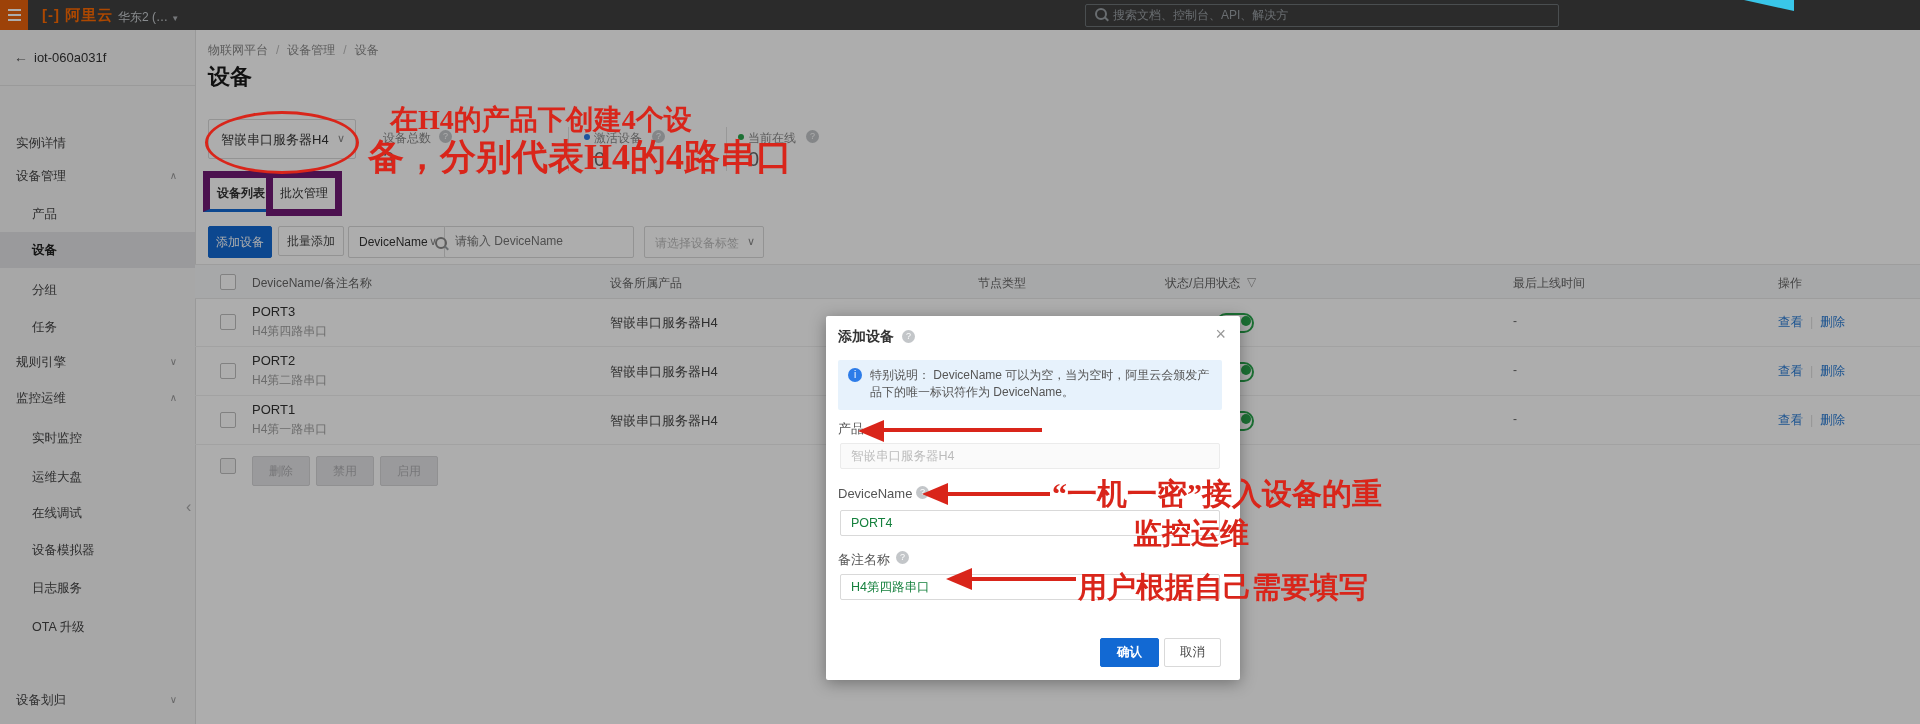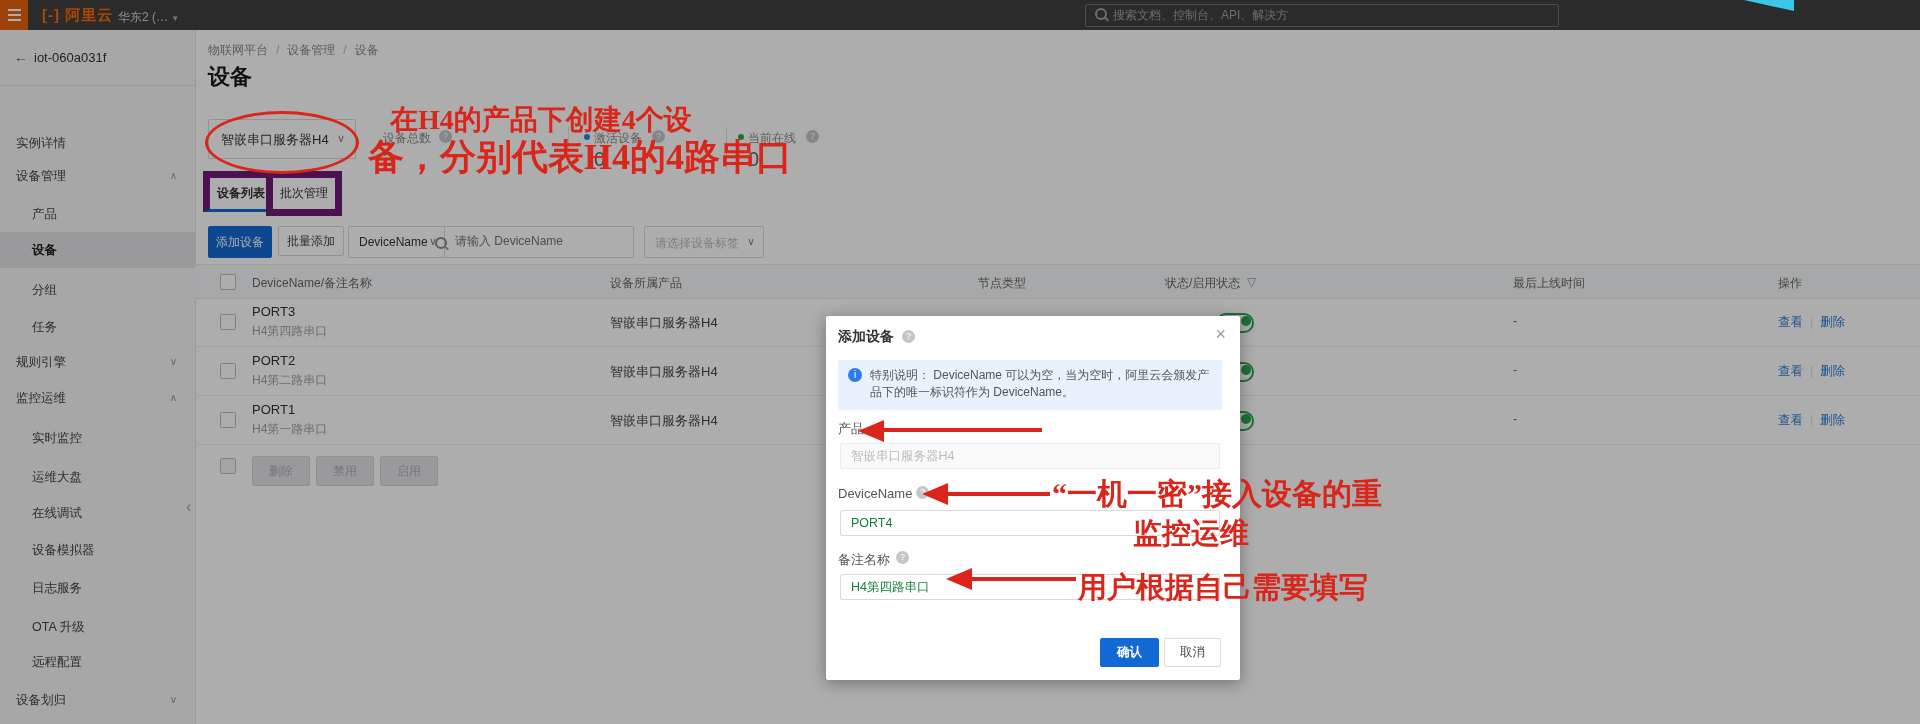--- a/index.html
+++ b/index.html
@@ -109,21 +109,20 @@
     <div class="sb-item sub" style="top:245px;"><span class="lbl">分组</span></div>
     <div class="sb-item sub" style="top:282px;"><span class="lbl">任务</span></div>
     <div class="sb-item" style="top:317px;"><span class="lbl">规则引擎</span><span class="chev">∨</span></div>
     <div class="sb-item" style="top:353px;"><span class="lbl">监控运维</span><span class="chev">∧</span></div>
     <div class="sb-item sub" style="top:393px;"><span class="lbl">实时监控</span></div>
     <div class="sb-item sub" style="top:468px;"><span class="lbl">在线调试</span></div>
     <div class="sb-item sub" style="top:432px;"><span class="lbl">运维大盘</span></div>
     <div class="sb-item sub" style="top:505px;"><span class="lbl">设备模拟器</span></div>
     <div class="sb-item sub" style="top:543px;"><span class="lbl">日志服务</span></div>
     <div class="sb-item sub" style="top:582px;"><span class="lbl">OTA 升级</span></div>
-    <div class="sb-item sub" style="top:617px;"><span class="lbl">远程配置</span></div>
     <div class="sb-item" style="top:655px;"><span class="lbl">设备划归</span><span class="chev">∨</span></div>
     <div class="sb-item" style="top:690px;">
         <span class="chev">∨</span>
       </div>
   </div>
   <div class="collapse">‹</div>
 
   <div class="abs crumb" style="left:208px;top:42px;">
     <span>物联网平台</span><span class="sep">/</span><span>设备管理</span><span class="sep">/</span><span>设备</span>
   </div>

